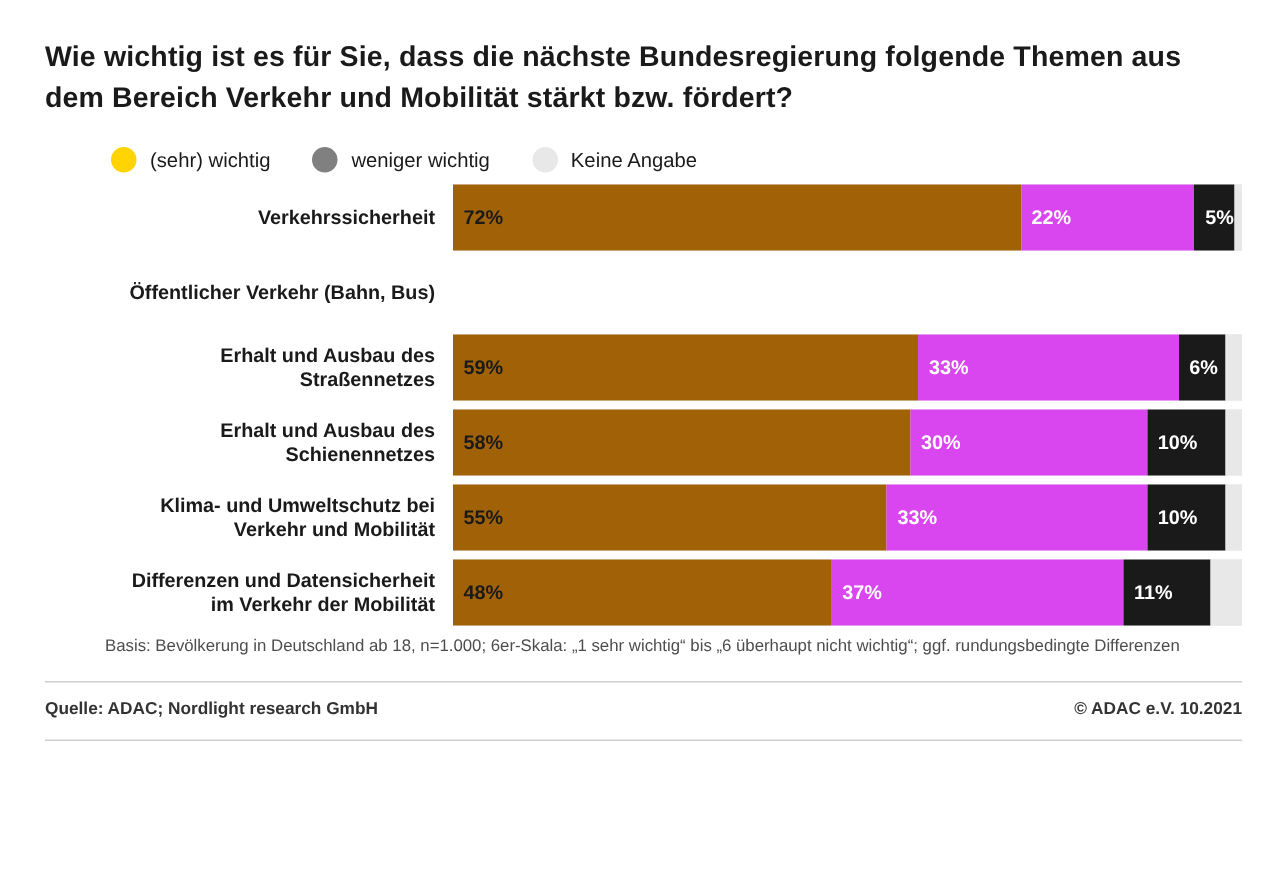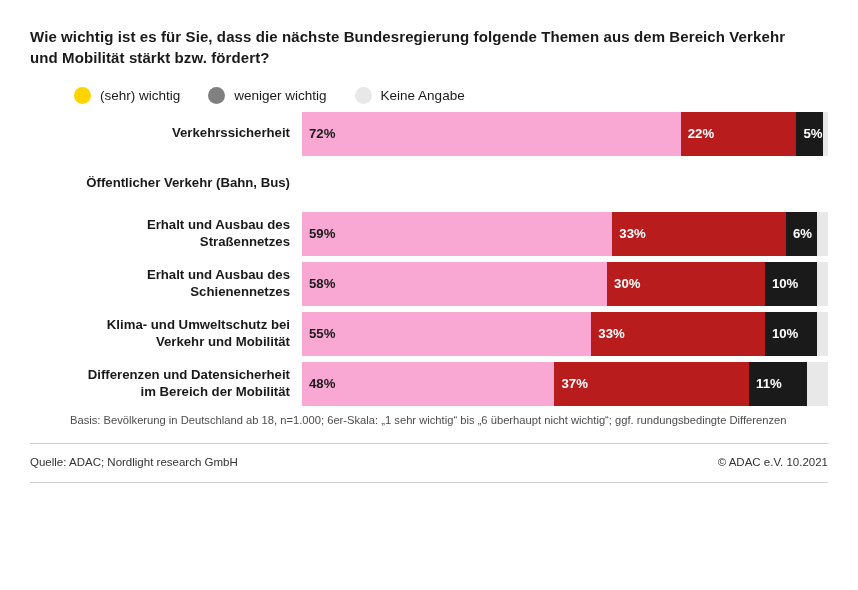--- a/index.html
+++ b/index.html
@@ -15,21 +15,21 @@
     overflow: hidden;
   }
   .page {
     position: relative;
     width: 858px;
     height: 590px;
     box-sizing: border-box;
     padding: 26px 30px 0 30px;
   }
   .title {
-    font-size: 15px;
+    font-size: 19px;
     font-weight: bold;
     line-height: 1.42;
     color: #1a1a1a;
     margin: 0 0 0 0;
     max-width: 780px;
     letter-spacing: 0.1px;
   }
   .legend {
     display: flex;
     align-items: center;
@@ -88,26 +88,26 @@
     display: flex;
     align-items: center;
     height: 100%;
     box-sizing: border-box;
     font-size: 13.2px;
     font-weight: bold;
     overflow: hidden;
     white-space: nowrap;
   }
   .seg-yellow {
-    background: #f9a8d4;
+    background: #a16207;
     color: #1a1a1a;
     padding-left: 7px;
   }
   .seg-grey {
-    background: #b91c1c;
+    background: #d946ef;
     color: #ffffff;
     padding-left: 7px;
   }
   .seg-black {
     background: #1a1a1a;
     color: #ffffff;
     padding-left: 7px;
   }
   .seg-light {
     background: #e8e8e8;
@@ -125,21 +125,21 @@
     border: none;
     border-top: 1px solid #cfcfcf;
     margin: 14px 0 0 0;
   }
   .source-row {
     display: flex;
     justify-content: space-between;
     align-items: flex-end;
     margin-top: 12px;
     font-size: 11.5px;
-    font-weight: normal;
+    font-weight: bold;
     color: #333333;
   }
   .rule-bottom {
     border: none;
     border-top: 1px solid #cfcfcf;
     margin: 14px 0 0 0;
   }
 </style>
 </head>
 <body>
@@ -218,21 +218,21 @@
         <div class="seg seg-yellow" style="width:55%">55%</div>
         <div class="seg seg-grey" style="width:33%">33%</div>
         <div class="seg seg-black" style="width:10%">10%</div>
         <div class="seg seg-light" style="width:2%"></div>
       </div>
     </div>
 
     <div class="row">
       <div class="row-label">
         <span>Differenzen und Datensicherheit</span>
-        <span>im Bereich der Mobilität</span>
+        <span>im Verkehr der Mobilität</span>
       </div>
       <div class="bar">
         <div class="seg seg-yellow" style="width:48%">48%</div>
         <div class="seg seg-grey" style="width:37%">37%</div>
         <div class="seg seg-black" style="width:11%">11%</div>
         <div class="seg seg-light" style="width:4%"></div>
       </div>
     </div>
 
   </div>

